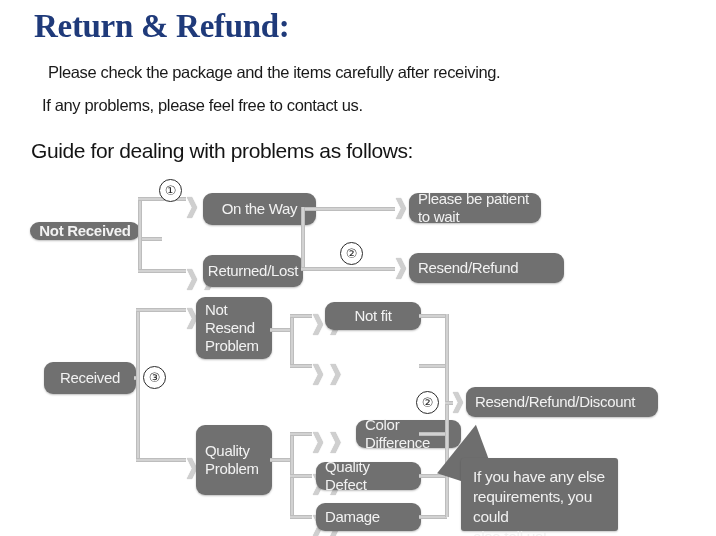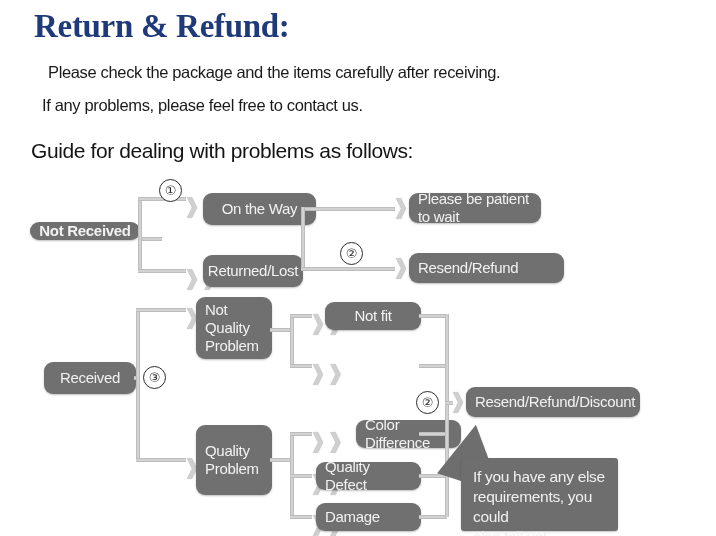--- a/index.html
+++ b/index.html
@@ -113,21 +113,21 @@
   <div class="ln h" style="left:136px;top:288px;width:50px;"></div>
 
   <div class="arw" style="left:183px;top:138px;">❱❱</div>
   <div class="arw" style="left:183px;top:288px;">❱❱</div>
 
   <div class="marker" style="left:143px;top:196px;">
       <span>③</span>
     </div>
 
   <div class="node multi" style="left:196px;top:127px;width:76px;height:62px;">Not
-Quality
+Resend
 Problem</div>
 
   <div class="node multi" style="left:196px;top:255px;width:76px;height:70px;">Quality
 Problem</div>
 
   <div class="ln h" style="left:270px;top:158px;width:22px;"></div>
   <div class="ln v" style="left:290px;top:144px;height:52px;"></div>
   <div class="ln h" style="left:290px;top:144px;width:22px;"></div>
   <div class="ln h" style="left:290px;top:194px;width:22px;"></div>
   <div class="arw" style="left:309px;top:144px;">❱❱</div>
@@ -155,21 +155,21 @@
   <div class="ln h" style="left:419px;top:345px;width:28px;"></div>
   <div class="ln v" style="left:445px;top:144px;height:203px;"></div>
   <div class="ln h" style="left:445px;top:231px;width:8px;"></div>
 
   <div class="marker" style="left:416px;top:221px;">
       <span>②</span>
     </div>
 
   <div class="arw" style="left:449px;top:222px;">❱❱</div>
 
-  <div class="node multi" style="left:466px;top:217px;width:174px;height:30px;">Resend/Refund/Discount</div>
+  <div class="node multi" style="left:466px;top:217px;width:192px;height:30px;">Resend/Refund/Discount</div>
 
   <div class="tail" style="left:455px;top:248px;border-left:22px solid transparent;
               border-right:46px solid transparent;border-bottom:58px solid #6e6e6e;
               transform:rotate(18deg);transform-origin:top left;"></div>
   <div class="bubble" style="left:441px;top:288px;width:157px;height:73px;">If you have any else
 requirements, you could
 also tell us!</div>
 
 </div>
 

